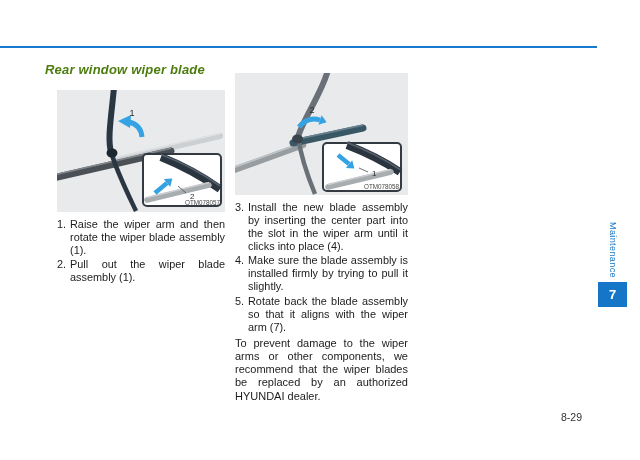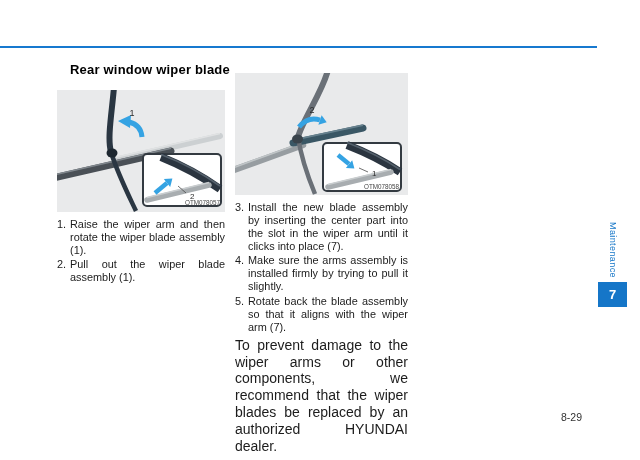--- a/index.html
+++ b/index.html
@@ -2,32 +2,32 @@
 <html style="--rule: #1779cf; --tab: #1576c8; --arrow: #35a3e3; --figbg: #e9eaeb;"><head>
 <meta charset="utf-8">
 <style>
   html,body { margin:0; padding:0; background:#ffffff; }
   .page {
     position:relative; width:640px; height:460px; background:#ffffff;
     font-family:"Liberation Sans", sans-serif; overflow:hidden;
   }
   .top-rule { position:absolute; left:0; top:46px; width:597px; height:2px; background:var(--rule,#1779cf); }
   .heading {
-    position:absolute; left:70px; top:62px; margin:0;
-    font-size:13px; font-weight:bold; color:#000000; letter-spacing:.2px;
+    position:absolute; left:45px; top:62px; margin:0;
+    font-size:13px; font-style:italic; font-weight:bold; color:#4d7c0f; letter-spacing:.2px;
   }
   .col { position:absolute; }
   .col-left  { left:57px;  top:90px; width:168px; }
   .col-right { left:235px; top:73px; width:173px; }
   figure { margin:0 0 6px 0; }
   svg.illustration { display:block; width:100%; height:122px; }
   .steps { font-size:10.9px; line-height:1.2; color:#1c1c1c; text-align:justify; }
   .step { position:relative; padding-left:13px; margin:0 0 1px 0; }
   .step-num { position:absolute; left:0; top:0; }
-  .note { font-size:14px; line-height:1.2; color:#1c1c1c; text-align:justify; margin:3px 0 0 0; }
+  .note { font-size:11px; line-height:1.2; color:#1c1c1c; text-align:justify; margin:3px 0 0 0; }
   .chapter-tab { position:absolute; top:222px; right:13px; width:29px; display:flex; flex-direction:column; align-items:center; }
   .tab-label { writing-mode:vertical-rl; font-size:9px; color:var(--tab,#1576c8); letter-spacing:.4px; }
   .tab-box {
     margin-top:4px; width:29px; height:25px; background:var(--tab,#1576c8);
     color:#fff; font-weight:bold; font-size:13px;
     display:flex; align-items:center; justify-content:center;
   }
   .page-number { position:absolute; left:561px; top:411px; font-size:10.5px; color:#333; }
 </style>
 </head>
@@ -123,25 +123,25 @@
           </g>
           <path d="M124,95 L133,99" stroke="#4a4a4a" stroke-width="0.8" fill="none"></path>
           <text x="137" y="103" font-size="8" fill="#2b2b2b">1</text>
         </g>
         <text x="164" y="115.5" font-size="6.3" fill="#454545" text-anchor="end">OTM078058</text>
       </svg>
     </figure>
     <div class="steps">
       <div class="step">
         <span class="step-num">3.</span>
-        <span class="step-text">Install the new blade assembly by inserting the center part into the slot in the wiper arm until it clicks into place (7).</span>
+        <span class="step-text">Install the new blade assembly by inserting the center part into the slot in the wiper arm until it clicks into place (4).</span>
       </div>
       <div class="step">
         <span class="step-num">4.</span>
-        <span class="step-text">Make sure the arms assembly is installed firmly by trying to pull it slightly.</span>
+        <span class="step-text">Make sure the blade assembly is installed firmly by trying to pull it slightly.</span>
       </div>
       <div class="step">
         <span class="step-num">5.</span>
         <span class="step-text">Rotate back the blade assembly so that it aligns with the wiper arm (7).</span>
       </div>
     </div>
     <p class="note">To prevent damage to the wiper arms or other components, we recommend that the wiper blades be replaced by an authorized HYUNDAI dealer.</p>
   </div>
 
   <div class="chapter-tab">

